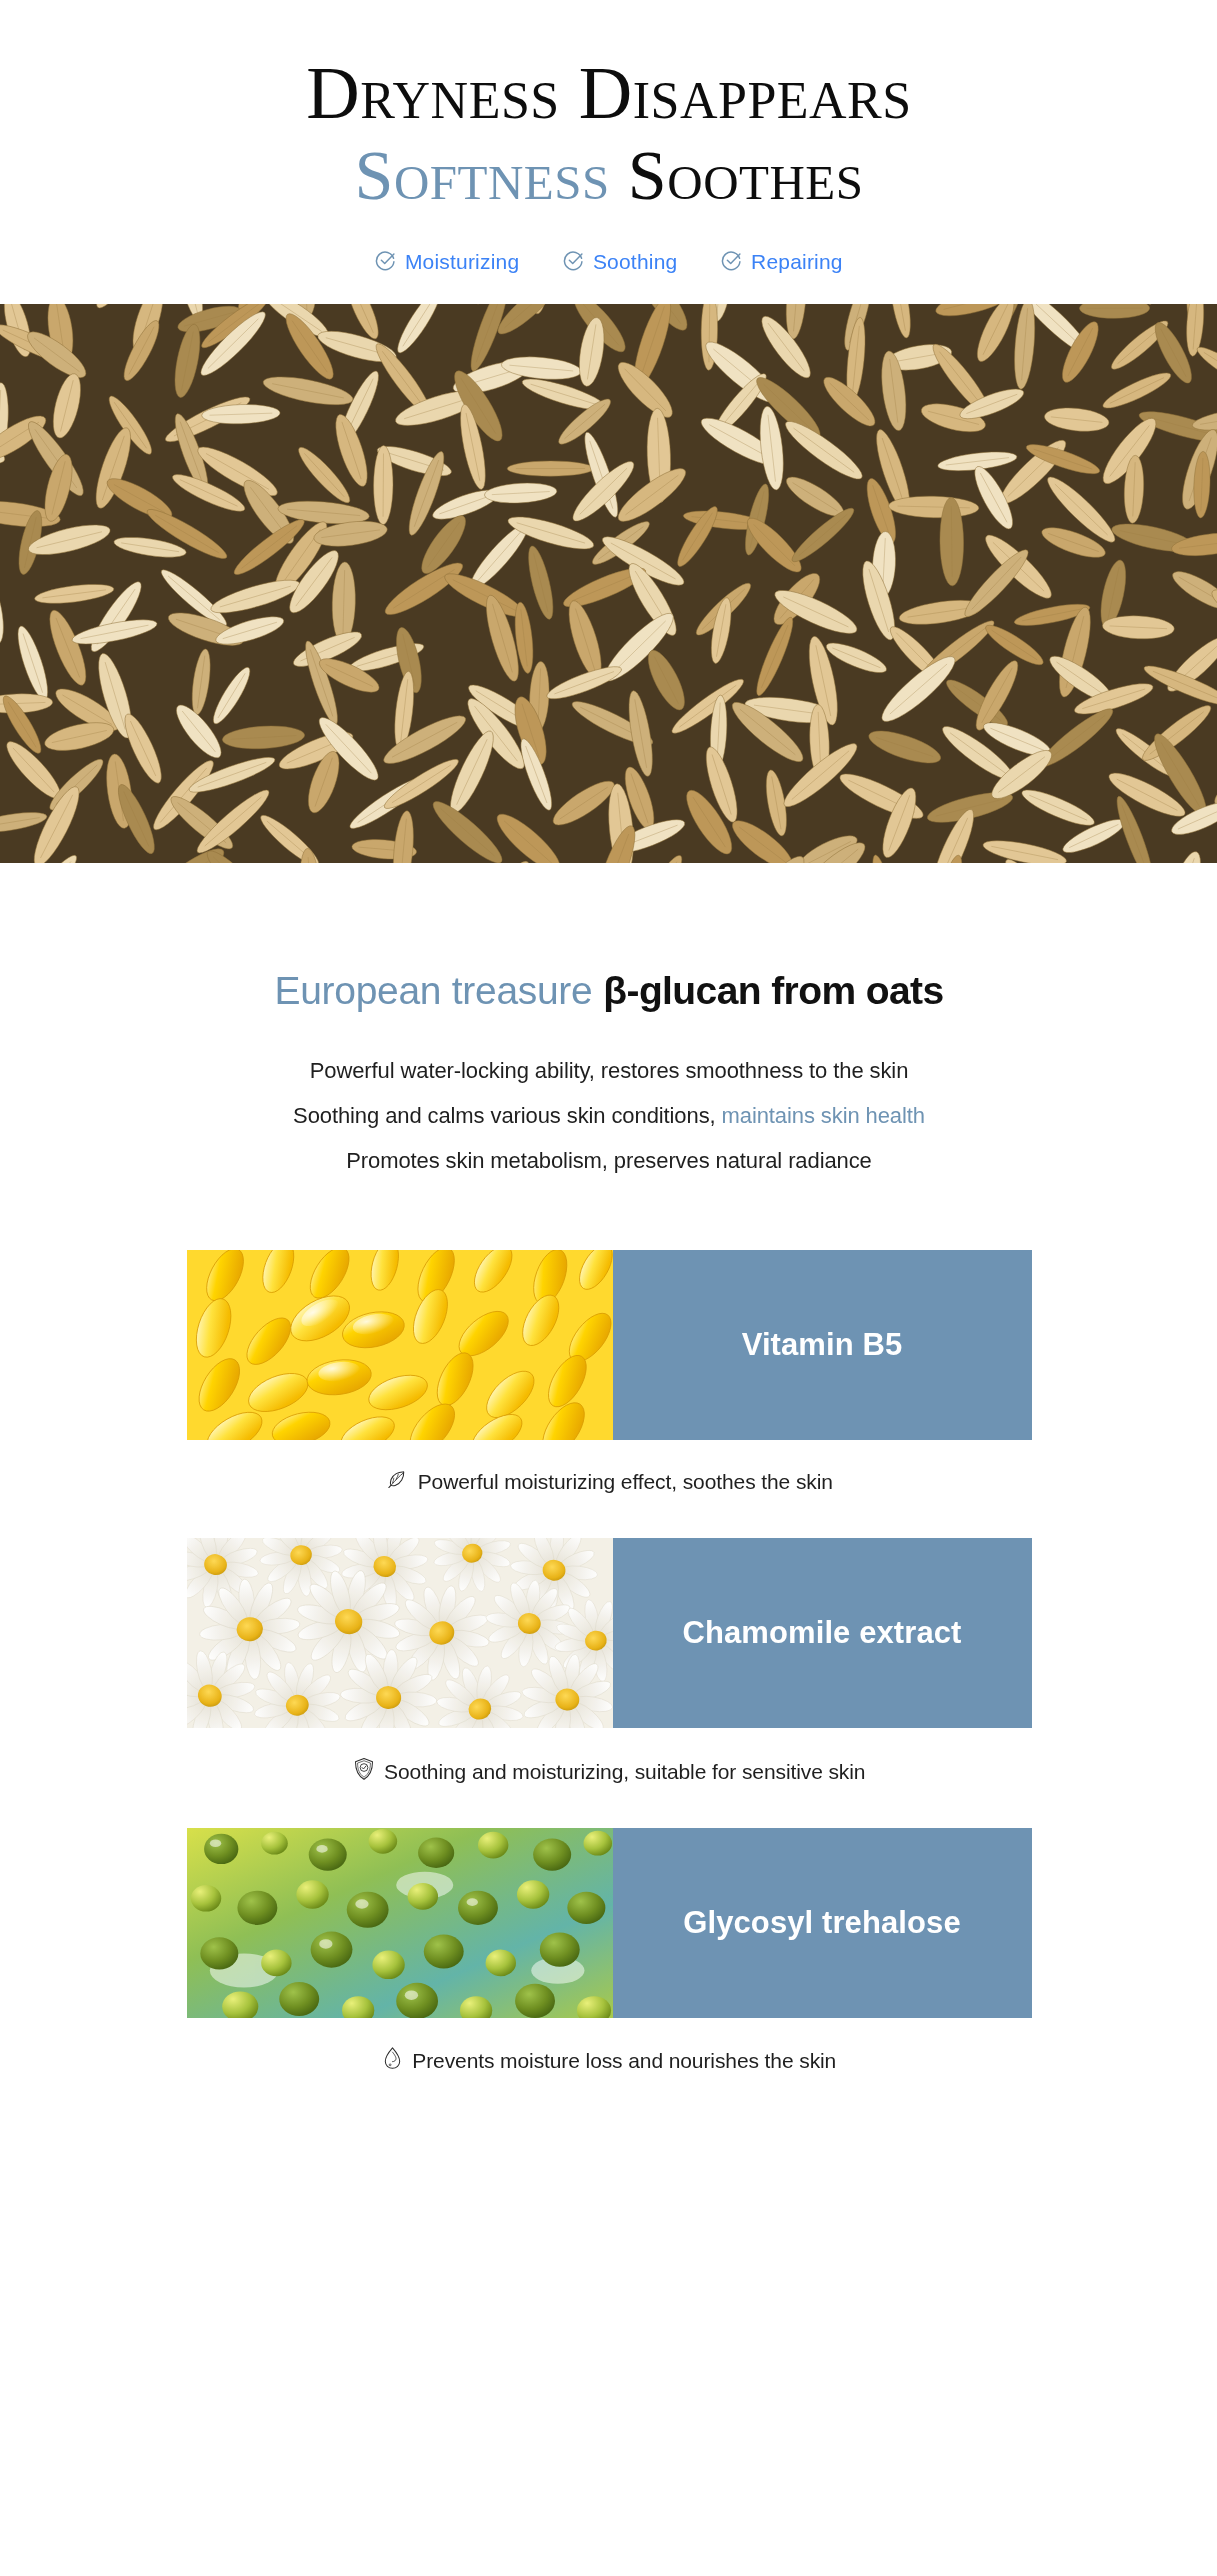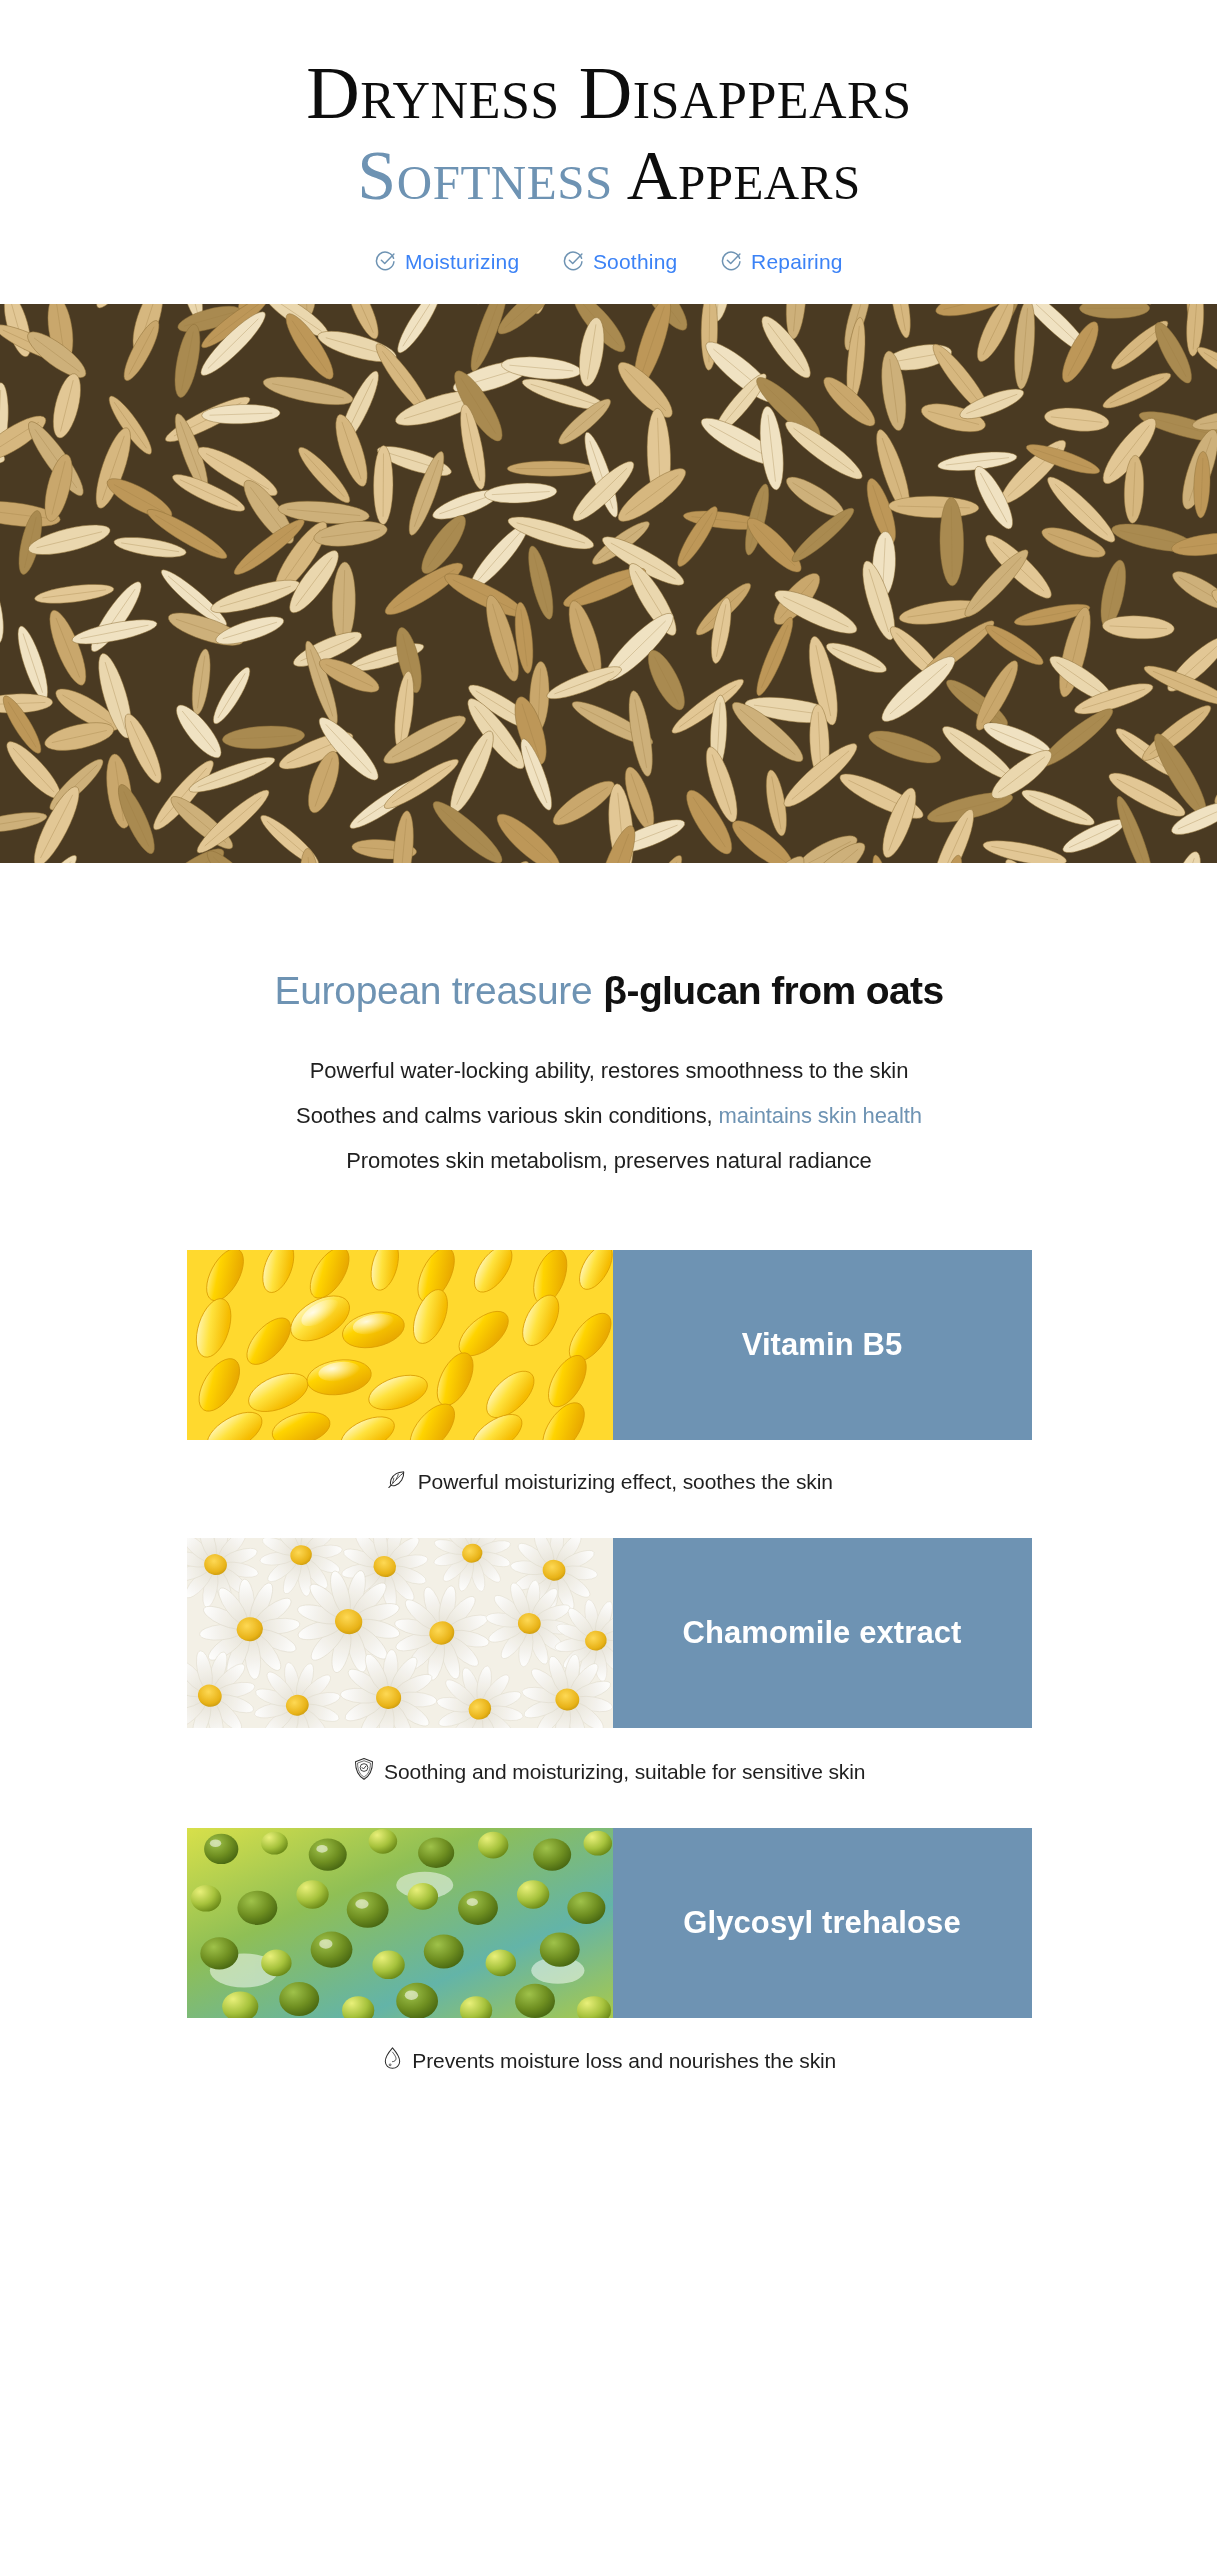--- a/index.html
+++ b/index.html
@@ -166,21 +166,21 @@
   .caption-icon { display: block; flex: none; }
 </style>
 </head>
 <body>
 
 <div class="page">
 
   <div class="hero-head">
     <div class="title-line title-line-1">Dryness Disappears</div>
     <div class="title-line title-line-2">
-      <span class="title-accent">Softness</span><span> Appears</span>
+      <span class="title-accent">Softness</span><span> Soothes</span>
     </div>
 
     <div class="badge-row">
 
       <div class="badge">
         <span class="check-icon">
           <svg width="21" height="21" viewBox="0 0 24 24" fill="none">
             <path d="M21.2 9.4 A10 10 0 1 0 21.6 13.4" stroke="#6e93b3" stroke-width="1.7" stroke-linecap="round" fill="none"></path>
             <path d="M7.3 11.8 L11.1 15.5 L21.6 4.6" stroke="#6e93b3" stroke-width="1.7" stroke-linecap="round" stroke-linejoin="round" fill="none"></path>
           </svg>
@@ -891,21 +891,21 @@
     <div class="glucan-heading">
       <span class="glucan-pre">European treasure</span>
       <span class="glucan-main">β-glucan from oats</span>
     </div>
 
     <div class="glucan-body">
       <div class="glucan-line">
         <span>Powerful water-locking ability, restores smoothness to the skin</span>
       </div>
       <div class="glucan-line">
-        <span>Soothes and calms various skin conditions, </span><span class="line-accent">maintains skin health</span>
+        <span>Soothing and calms various skin conditions, </span><span class="line-accent">maintains skin health</span>
       </div>
       <div class="glucan-line">
         <span>Promotes skin metabolism, preserves natural radiance</span>
       </div>
     </div>
   </div>
 
   <div class="cards">
 
     <div class="card-block">

